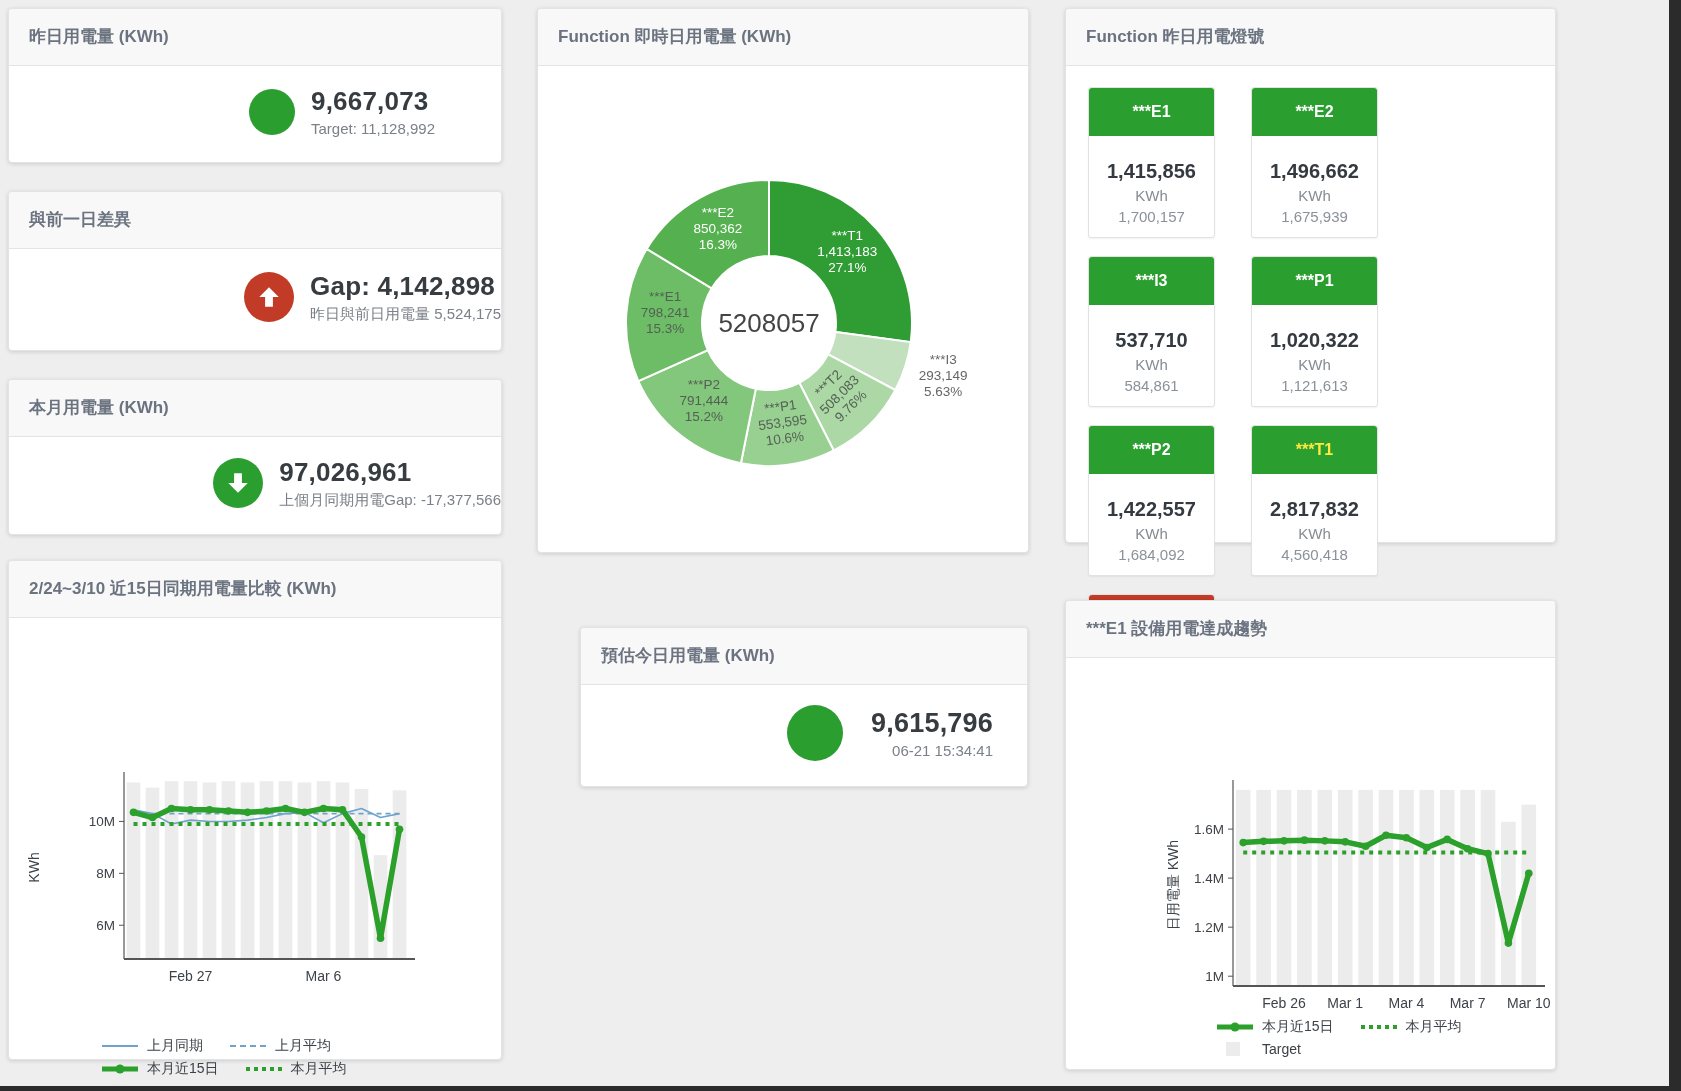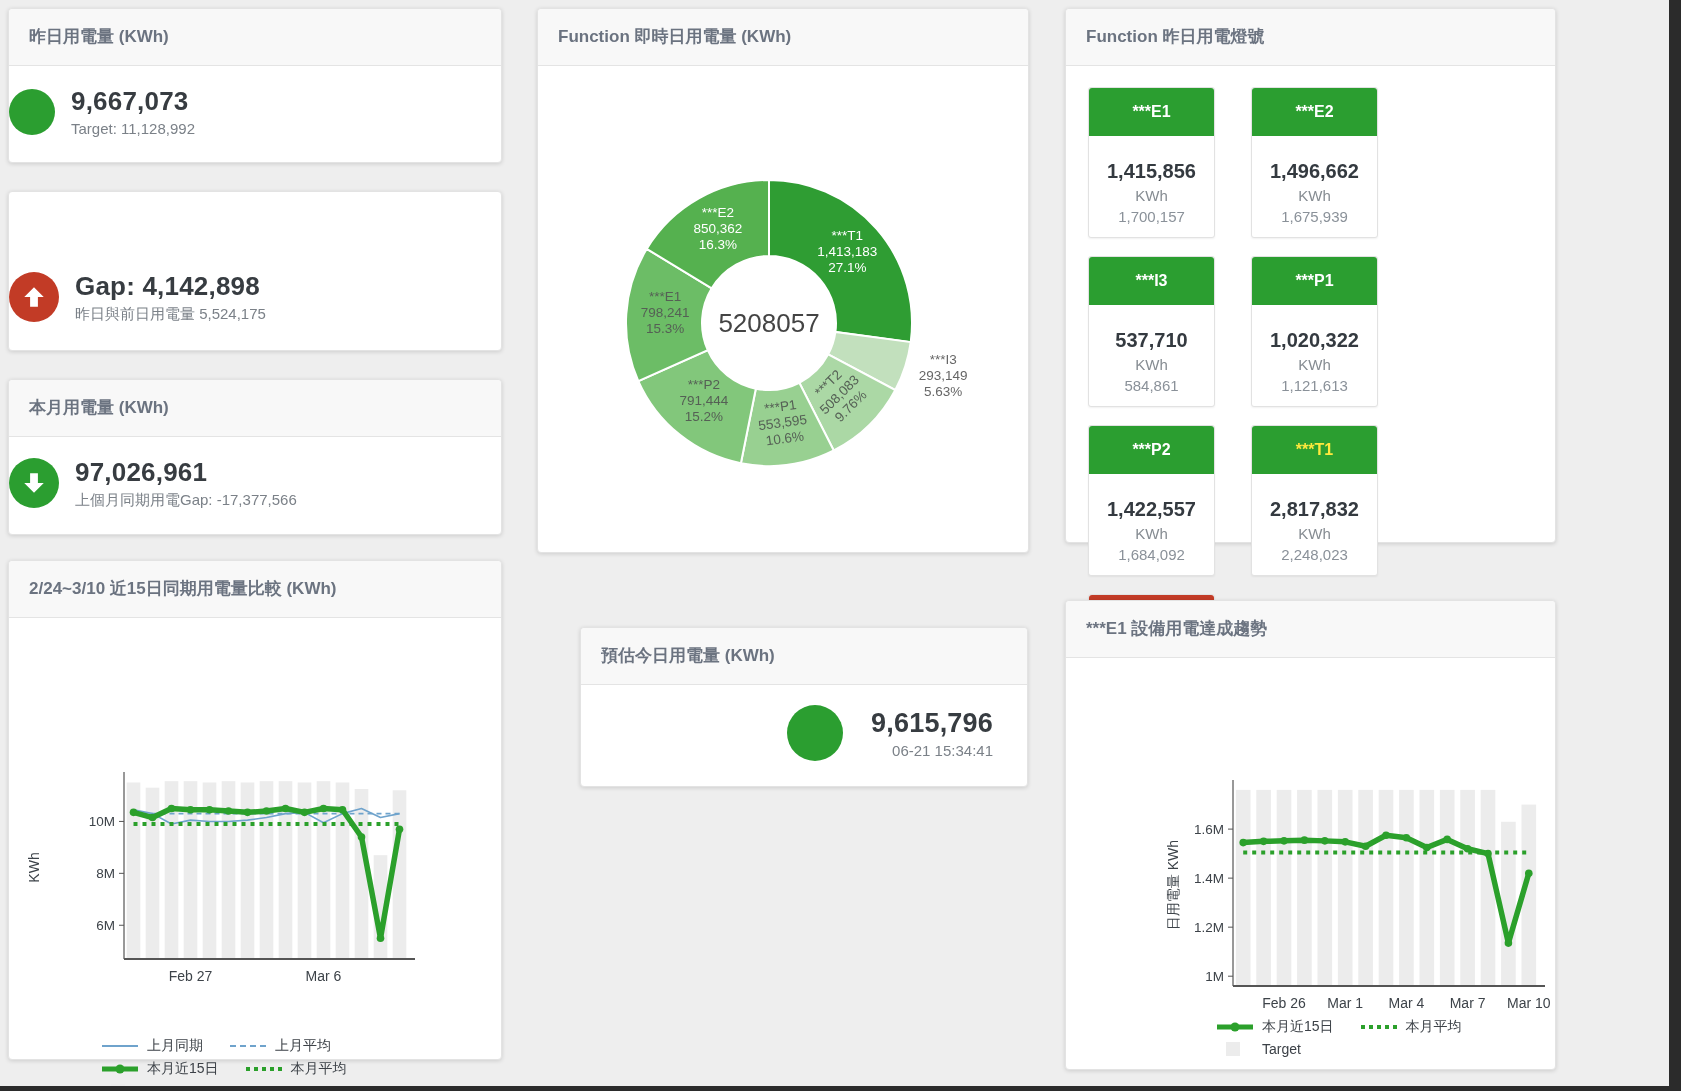--- a/index.html
+++ b/index.html
@@ -13,21 +13,21 @@
     position:absolute;background:#ffffff;border:1px solid #e3e3e3;border-radius:4px;
     box-shadow:0 1px 4px rgba(0,0,0,0.14);box-sizing:border-box;
   }
   .card-header{
     height:52px;line-height:52px;padding:2px 20px;background:#f8f8f8;
     border-bottom:1px solid #e4e4e4;border-radius:4px 4px 0 0;
     font-size:17px;font-weight:bold;color:#6b7380;white-space:nowrap;overflow:hidden;
   }
   .card-body{position:absolute;left:0;right:0;top:52px;bottom:0;}
   
-  .kpi-body{display:flex;align-items:center;justify-content:flex-start;gap:16px;}
+  .kpi-body{display:flex;align-items:center;justify-content:flex-end;gap:16px;}
   .kpi-circle{border-radius:50%;display:flex;align-items:center;justify-content:center;flex:0 0 auto;}
   .kpi-texts{min-width:190px;}
   .kpi-value{font-size:26px;font-weight:bold;color:#373c41;letter-spacing:0.2px;}
   .kpi-sub{font-size:15px;color:#7b8188;margin-top:3px;}
   
   .estimate-body{display:flex;align-items:center;justify-content:flex-end;gap:28px;padding-right:34px;}
   .estimate-texts{text-align:right;}
   
   .tile-grid{padding:26px 22px;display:flex;flex-wrap:wrap;gap:18px 36px;}
   .tile{width:125px;border:1px solid #e2e2e2;border-radius:3px;background:#fff;box-shadow:0 1px 2px rgba(0,0,0,0.06);}
@@ -52,20 +52,21 @@
   <div class="card-body kpi-body">
     <div class="kpi-circle" style="width:46px;height:46px;background:#2b9e30;"></div>
     <div class="kpi-texts">
       <div class="kpi-value">9,667,073</div>
       <div class="kpi-sub">Target: 11,128,992</div>
     </div>
   </div>
 </div>
 
 <div class="card" style="left:8px;top:191px;width:494px;height:160px;">
+  <div class="card-header">與前一日差異</div>
   <div class="card-body kpi-body">
     <div class="kpi-circle" style="width:50px;height:50px;background:#c23b26;">
       <svg width="26" height="26" viewBox="0 0 24 24">
           <path d="M12 3 L21 12 H15.6 V21 H8.4 V12 H3 Z" fill="#ffffff"></path>
         </svg>
     </div>
     <div class="kpi-texts">
       <div class="kpi-value">Gap: 4,142,898</div>
       <div class="kpi-sub">昨日與前日用電量 5,524,175</div>
     </div>
@@ -162,21 +163,21 @@
           <div class="tile-value">1,422,557</div>
           <div class="tile-unit">KWh</div>
           <div class="tile-target">1,684,092</div>
         </div>
       </div>
       <div class="tile">
         <div class="tile-head" style="background:#2b9e30;color:#ffe93d;">***T1</div>
         <div class="tile-body">
           <div class="tile-value">2,817,832</div>
           <div class="tile-unit">KWh</div>
-          <div class="tile-target">2,248,023</div>
+          <div class="tile-target">4,560,418</div>
         </div>
       </div>
       <div class="tile">
         <div class="tile-head" style="background:#c23b26;color:#ffffff;">***T2</div>
         <div class="tile-body">
           <div class="tile-value">955,212</div>
           <div class="tile-unit">KWh</div>
           <div class="tile-target">762,358</div>
         </div>
       </div>

